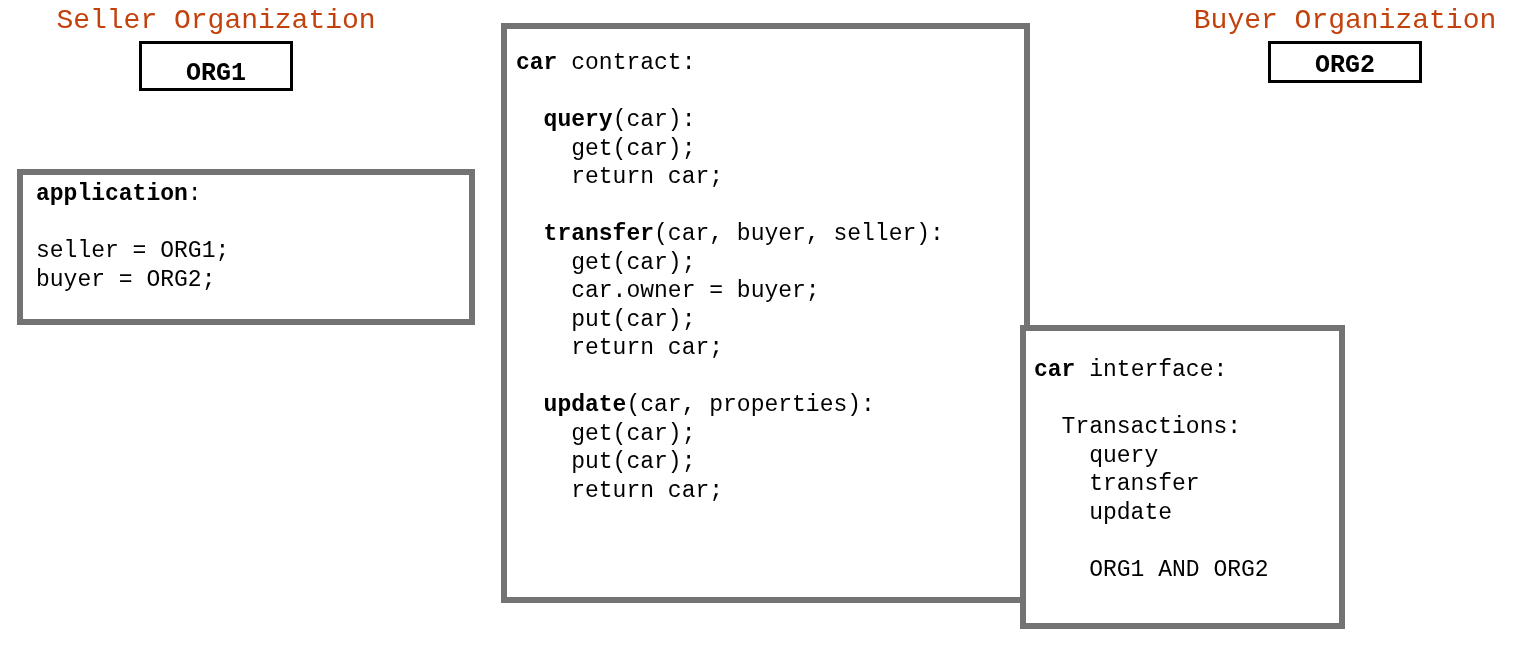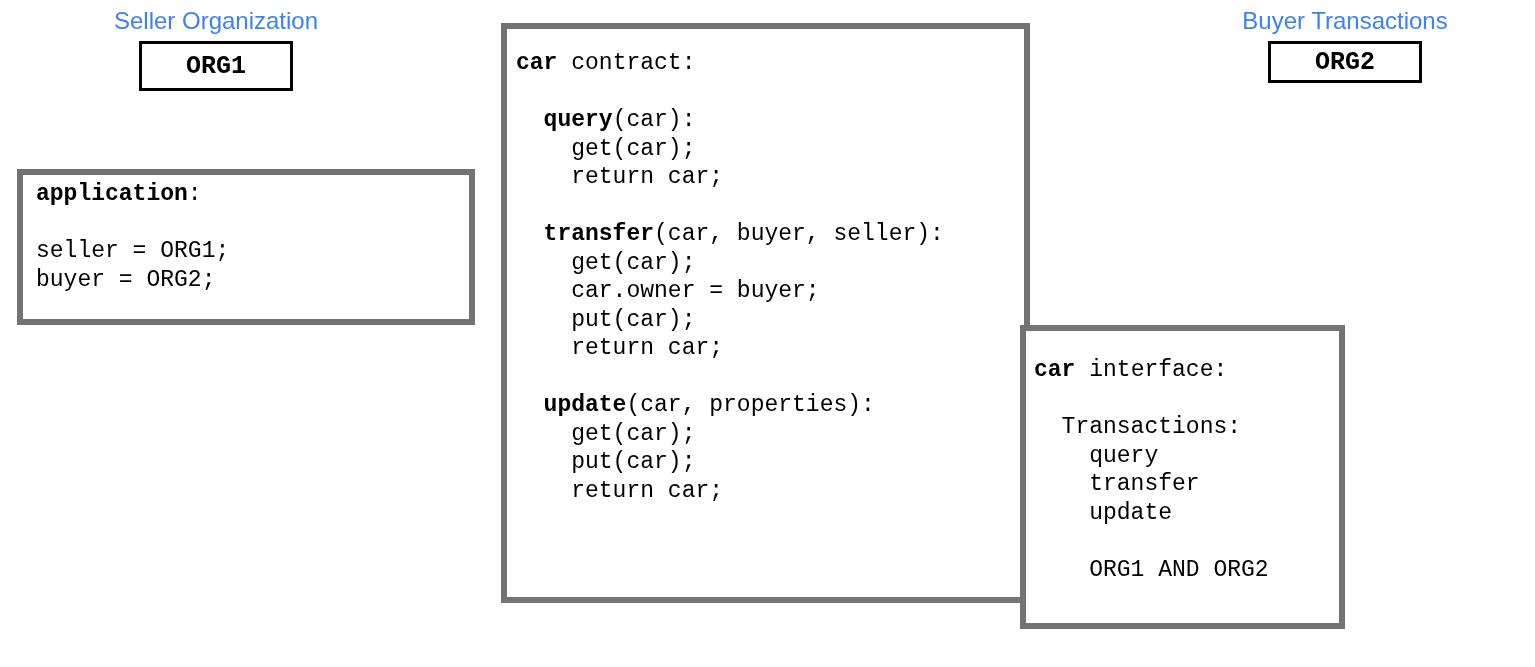--- a/index.html
+++ b/index.html
@@ -11,33 +11,33 @@
     height: 667px;
     position: relative;
     background: #ffffff;
     color: #000000;
     font-family: "Liberation Mono", monospace;
     overflow: hidden;
   }
   .abs { position: absolute; box-sizing: border-box; }
 
   .org-label {
-    font-family: Liberation Sans, sans-serif;
-    font-size: 24px;
+    font-family: Liberation Mono, monospace;
+    font-size: 28px;
     line-height: 24px;
     display: flex;
     justify-content: center;
     white-space: nowrap;
-    color: #3b82f6;
+    color: #c2410c;
   }
   .org-box {
     border: 3px solid #000000;
     background: #ffffff;
     display: flex;
-    align-items: center;
+    align-items: flex-end;
     justify-content: center;
     font-family: "Liberation Mono", monospace;
     font-weight: bold;
     font-size: 25px;
   }
   .code-box {
     border: 6px solid #737373;
     background: #ffffff;
     font-family: "Liberation Mono", monospace;
     font-size: 23px;
@@ -60,21 +60,21 @@
 </style>
 </head>
 <body>
 
 <div id="seller-label" class="abs org-label">Seller Organization</div>
 
 <div id="org1-box" class="abs org-box">
   <span>ORG1</span>
 </div>
 
-<div id="buyer-label" class="abs org-label">Buyer Transactions</div>
+<div id="buyer-label" class="abs org-label">Buyer Organization</div>
 
 <div id="org2-box" class="abs org-box">
   <span>ORG2</span>
 </div>
 
 <div id="application-box" class="abs code-box">
     <div class="code-line"><b>application</b><span>:</span></div>
     <div class="code-line">&nbsp;</div>
     <div class="code-line"><span>seller = ORG1;</span></div>
     <div class="code-line"><span>buyer = ORG2;</span></div>

